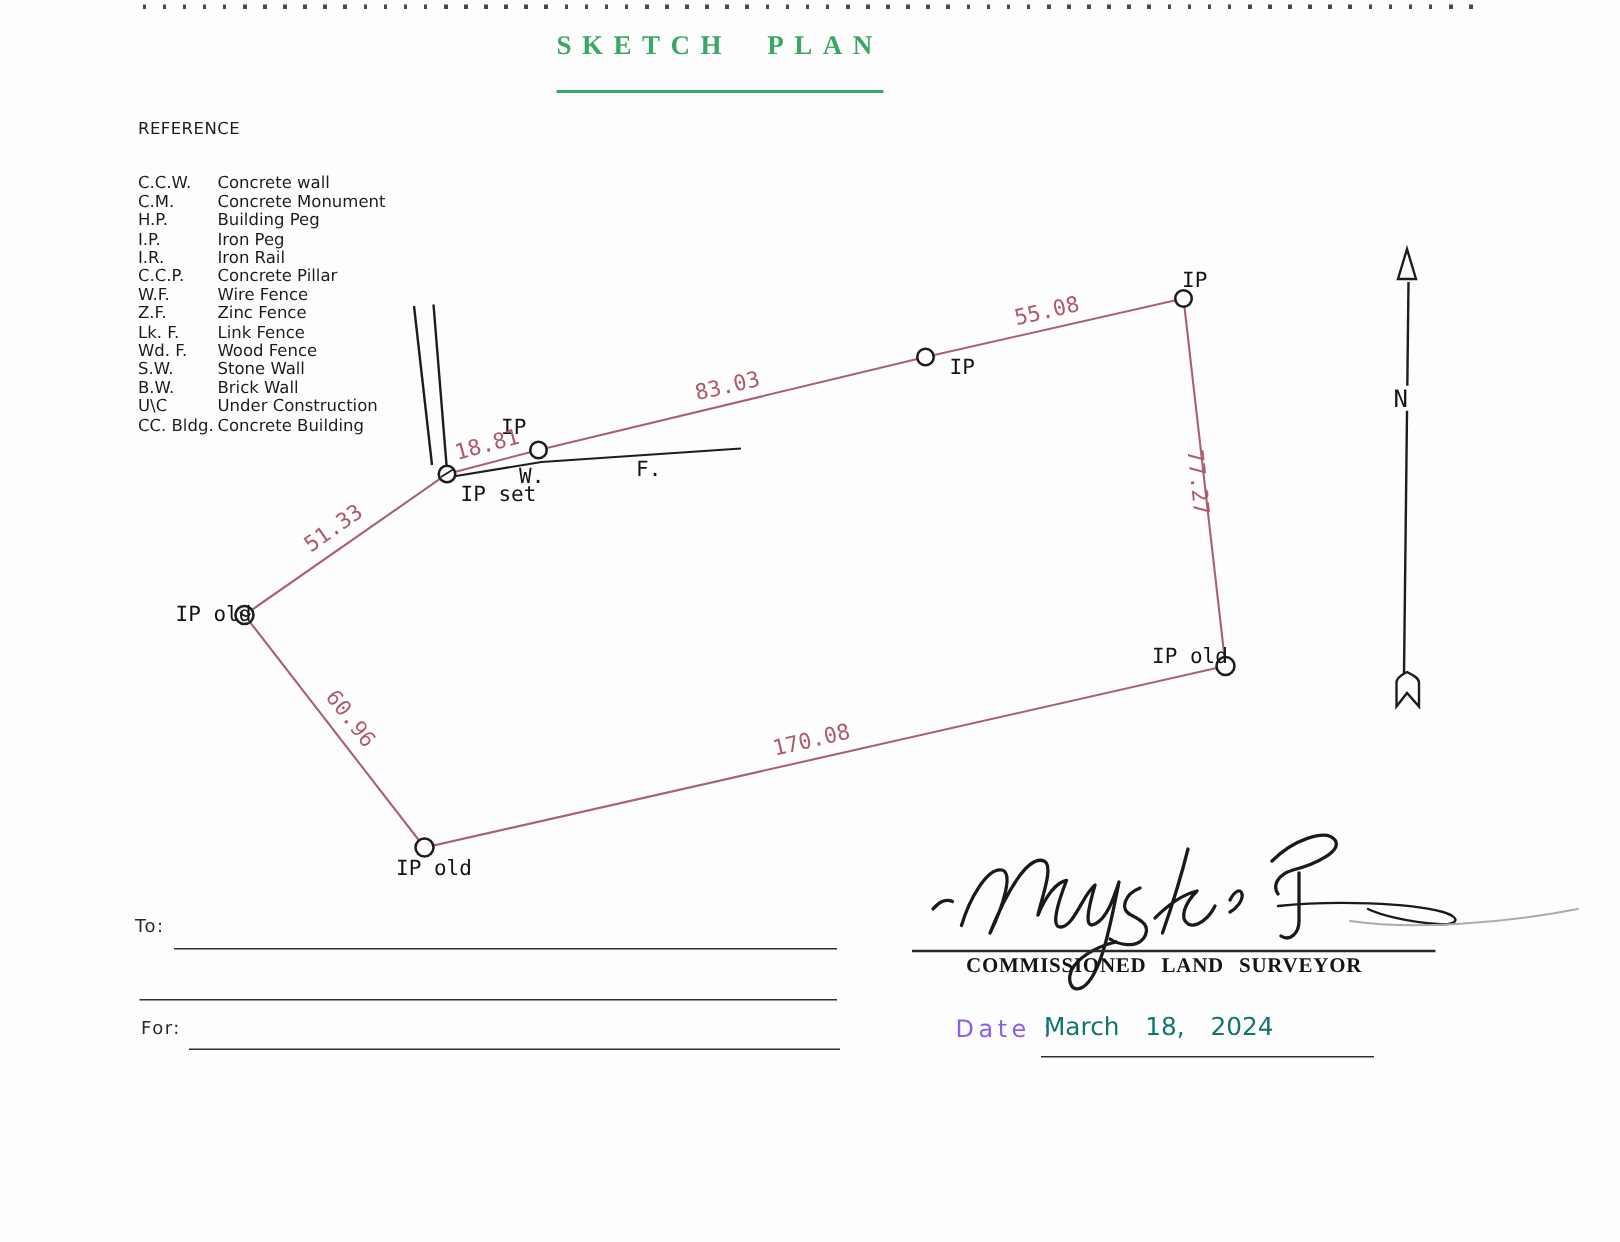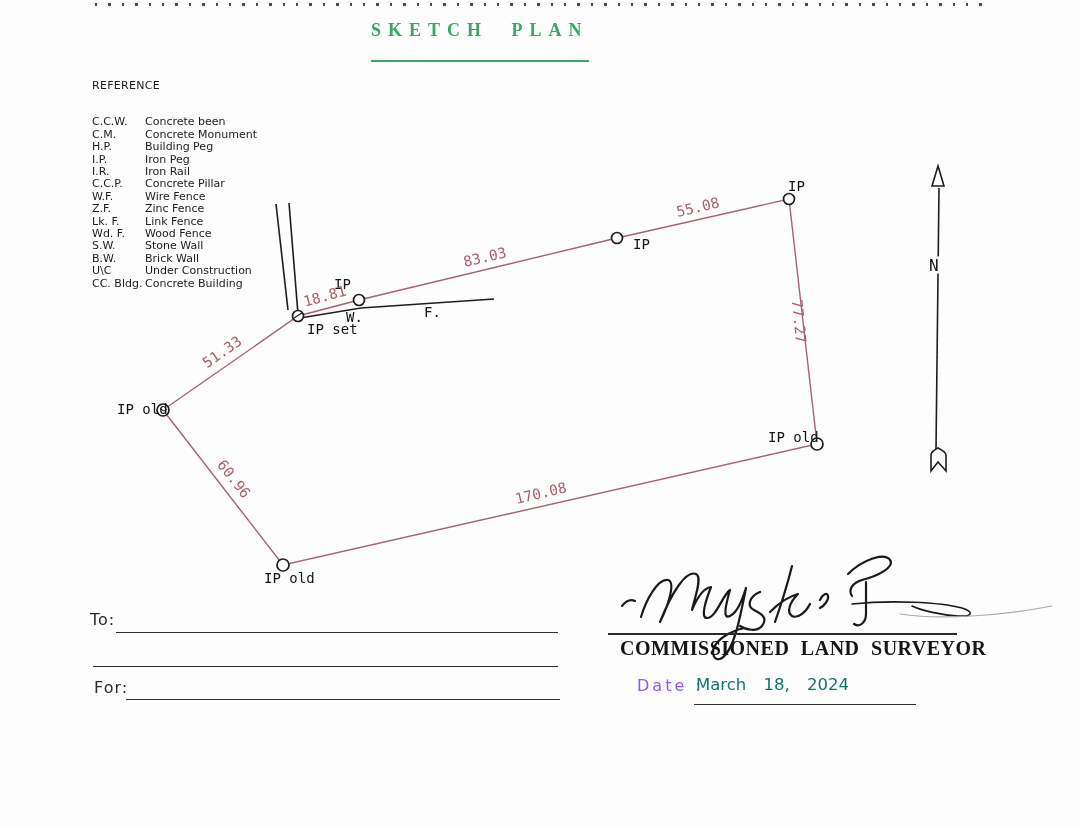--- a/index.html
+++ b/index.html
@@ -25,46 +25,46 @@
   .legend-heading{margin-bottom:24px;letter-spacing:.3px;}
   .legend-row{white-space:nowrap;}
   .legend-abbr{display:inline-block;width:53px;}
   
   .plot-svg{position:absolute;left:0;top:0;}
   .plot-svg text{font-family:"DejaVu Sans Mono",monospace;}
   .pt-label{font-size:14px;fill:#141414;}
   .dist-label{font-size:14.5px;fill:#ad5b6a;}
   .north-n{font-size:16px;fill:#141414;stroke:#fdfdfd;stroke-width:5px;paint-order:stroke;}
   
-  .form-label{position:absolute;font-size:16px;letter-spacing:1px;color:#2a2a2a;}
+  .form-label{position:absolute;font-size:12px;letter-spacing:1px;color:#2a2a2a;}
   .rule{position:absolute;height:0;border-top:1.7px solid #2e2e2e;}
   .surveyor-title{
-    position:absolute;left:620px;top:637px;
+    position:absolute;left:644px;top:637px;
     font-family:"Liberation Serif","DejaVu Serif",serif;font-weight:bold;
-    font-size:20px;letter-spacing:.5px;word-spacing:6px;color:#151515;
+    font-size:14px;letter-spacing:.5px;word-spacing:6px;color:#151515;
   }
   .date-label{position:absolute;left:637px;top:676px;font-size:16px;letter-spacing:3px;color:#8b5cf6;}
   .date-value{position:absolute;left:696px;top:675px;font-size:16.5px;word-spacing:12px;color:#0f766e;}
   .certificate-text{
     position:absolute;left:92px;top:727px;width:940px;
     font-size:15.5px;word-spacing:6px;color:#222;
   }
 </style>
 </head>
 <body>
 
 <div class="page">
 
   <div class="dotted-line"></div>
 
   <div class="page-title">SKETCH PLAN</div>
 
   <div class="legend">
     <div class="legend-heading">REFERENCE</div>
-    <div class="legend-row"><span class="legend-abbr">C.C.W.</span><span>Concrete been</span></div>
+    <div class="legend-row"><span class="legend-abbr">C.C.W.</span><span>Concrete wall</span></div>
     <div class="legend-row"><span class="legend-abbr">C.M.</span><span>Concrete Monument</span></div>
     <div class="legend-row"><span class="legend-abbr">H.P.</span><span>Building Peg</span></div>
     <div class="legend-row"><span class="legend-abbr">I.P.</span><span>Iron Peg</span></div>
     <div class="legend-row"><span class="legend-abbr">I.R.</span><span>Iron Rail</span></div>
     <div class="legend-row"><span class="legend-abbr">C.C.P.</span><span>Concrete Pillar</span></div>
     <div class="legend-row"><span class="legend-abbr">W.F.</span><span>Wire Fence</span></div>
     <div class="legend-row"><span class="legend-abbr">Z.F.</span><span>Zinc Fence</span></div>
     <div class="legend-row"><span class="legend-abbr">Lk. F.</span><span>Link Fence</span></div>
     <div class="legend-row"><span class="legend-abbr">Wd. F.</span><span>Wood Fence</span></div>
     <div class="legend-row"><span class="legend-abbr">S.W.</span><span>Stone Wall</span></div>

